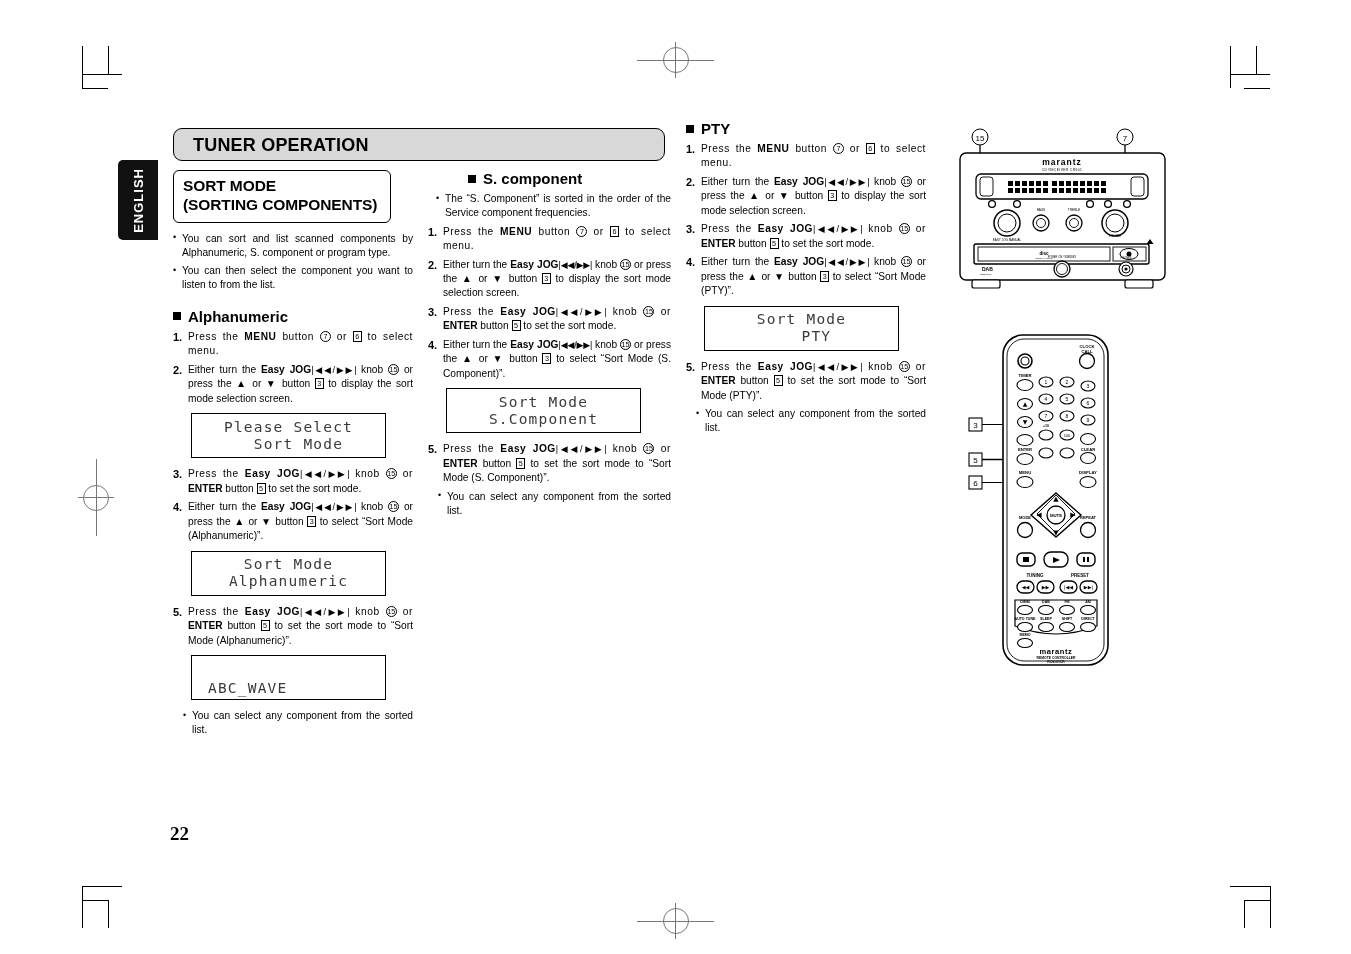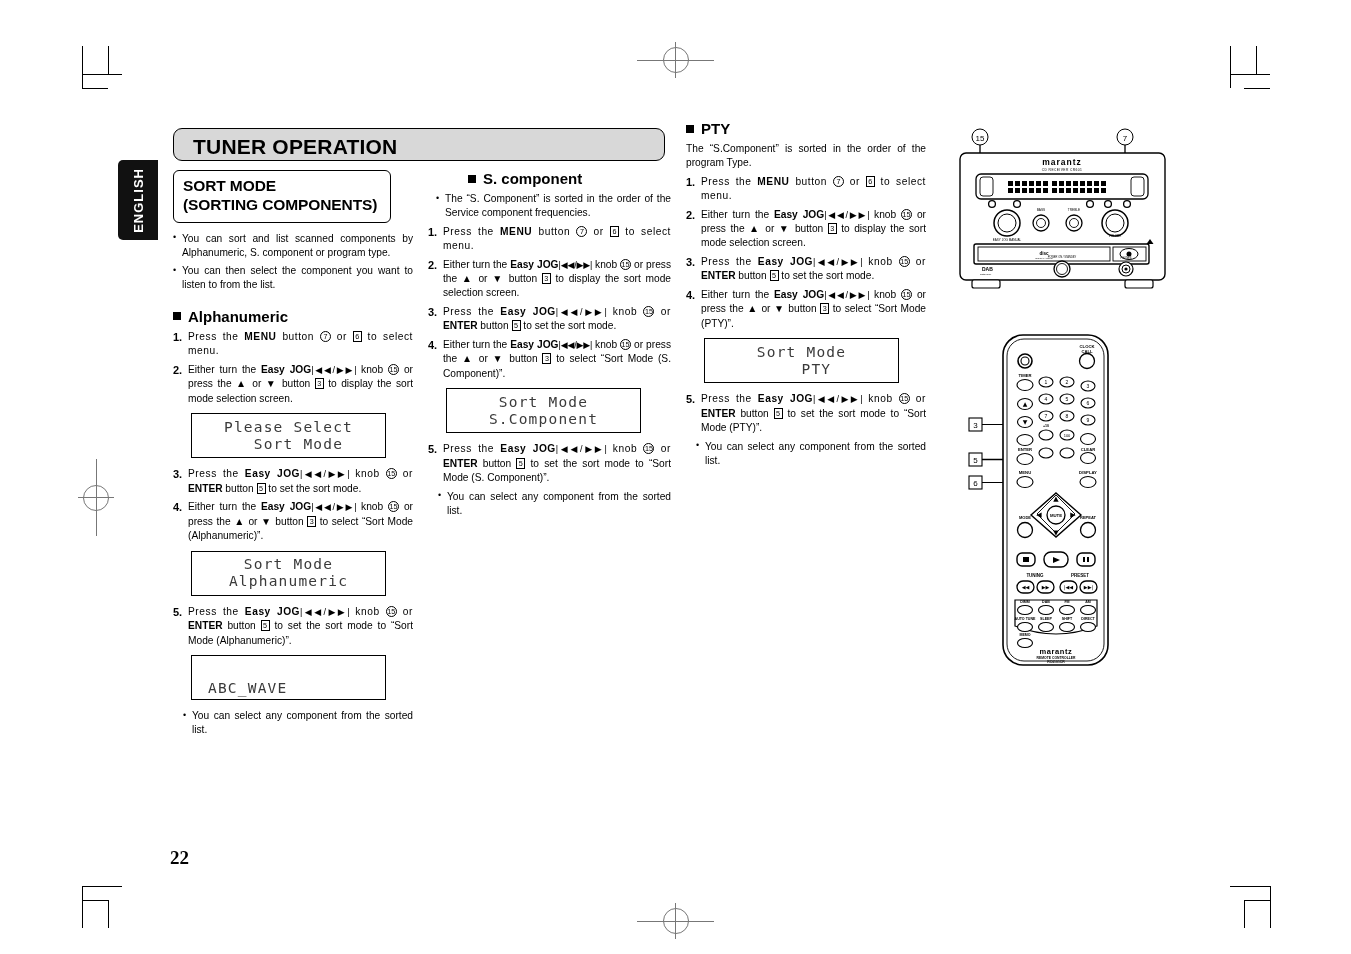--- a/index.html
+++ b/index.html
@@ -58,21 +58,21 @@
     left: 173px; top: 128px;
     width: 492px; height: 33px;
     background: #d8d8d8;
     border: 1.3px solid #000;
     border-radius: 9px;
     box-sizing: border-box;
   }
   #header-title {
     position: absolute;
     left: 193px; top: 135px;
-    font-size: 21px;
+    font-size: 18px;
     font-weight: bold;
     letter-spacing: 0.2px;
   }
 
   
   .col { position: absolute; }
   #col-left  { left: 173px; top: 170px; width: 240px; }
   #col-mid   { left: 428px; top: 170px; width: 243px; }
   #col-right { left: 686px; top: 120px; width: 240px; }
 
@@ -224,21 +224,20 @@
   }
   .lcd.left-align .line { padding-left: 16px; }
 
   
   #page-number {
     position: absolute;
     left: 170px; top: 823px;
     font-family: "Liberation Serif", serif;
     font-size: 19px;
     font-weight: bold;
-    margin-top: 24px;
   }
 
   
   #unit-illu { position: absolute; left: 950px; top: 125px; }
   #remote-illu { position: absolute; left: 965px; top: 325px; }
   svg { display: block; }
 </style>
 </head>
 <body>
 
@@ -375,21 +374,20 @@
     <div class="sub-bullet">You can select any component from the sorted list.</div>
   </div>
 
   <div class="col" id="col-right">
 
     <div class="sec-head" style="margin-top:0;">
       <span class="sq"></span>
       <span class="txt">PTY</span>
     </div>
 
-    <div class="para">The “S.Component” is sorted in the order of the program Type.</div>
 
     <div class="step">
       <span class="num">1.</span><span class="wide">Press the </span><span class="b wide">MENU</span><span class="wide"> button </span><span class="circnum">7</span><span class="wide"> or </span><span class="boxnum">6</span><span class="wide"> to select menu.</span>
     </div>
     <div class="step">
       <span class="num">2.</span><span>Either turn the </span><span class="b">Easy JOG</span><span class="jog">|◀◀/▶▶|</span><span> knob </span><span class="circnum">15</span><span> or press the ▲ or ▼ button </span><span class="boxnum">3</span><span> to display the sort mode selection screen.</span>
     </div>
     <div class="step">
       <span class="num">3.</span><span class="wide">Press the </span><span class="b wide">Easy JOG</span><span class="jog">|◀◀/▶▶|</span><span class="wide"> knob </span><span class="circnum">15</span><span class="wide"> or </span><span class="b">ENTER</span><span> button </span><span class="boxnum">5</span><span> to set the sort mode.</span>
     </div>

